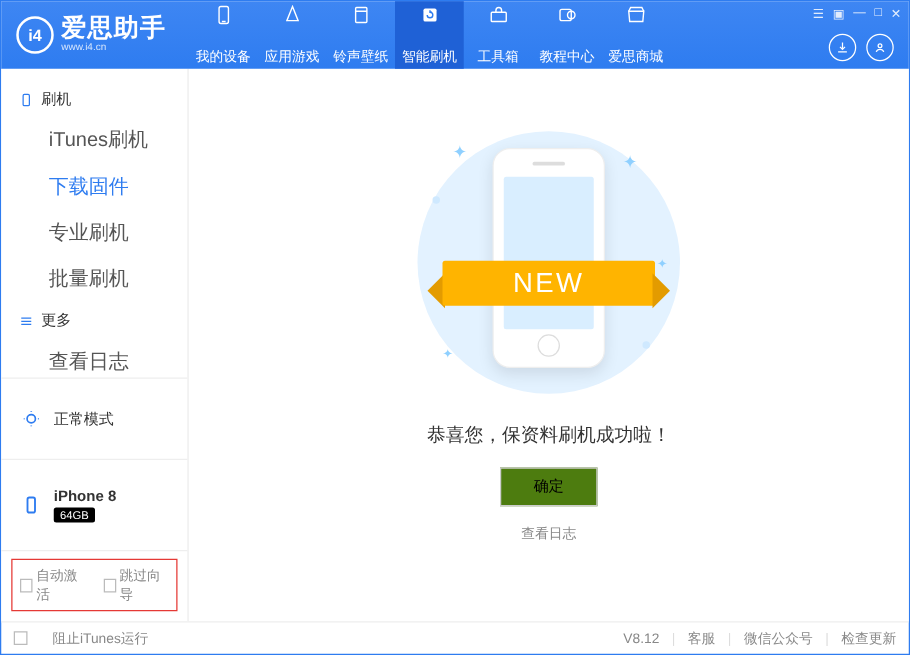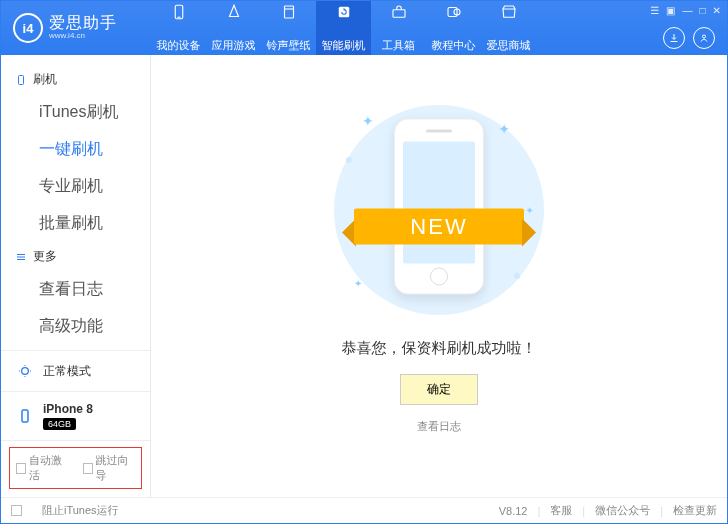--- a/index.html
+++ b/index.html
@@ -7,21 +7,21 @@
   body { background: #fff; font-size: 12px; color: #333; }
 
   
   .app { width: 728px; height: 524px; display: flex; flex-direction: column; border: 1px solid #2e7cf0; }
 
   
   .header { height: 54px; background: linear-gradient(#3e86f3, #2e7cf0); display: flex; align-items: center; color: #fff; position: relative; }
   .logo-wrap { display: flex; align-items: center; padding-left: 12px; width: 150px; }
   .logo-circle { width: 30px; height: 30px; border-radius: 50%; border: 2px solid #fff; display: flex; align-items: center; justify-content: center; font-size: 13px; font-weight: 700; margin-right: 6px; }
   .logo-text { display: flex; flex-direction: column; line-height: 1.05; }
-  .logo-title { font-size: 16px; font-weight: 400; letter-spacing: 1px; }
+  .logo-title { font-size: 20px; font-weight: 700; letter-spacing: 1px; }
   .logo-sub { font-size: 8px; opacity: .8; }
 
   .nav { display: flex; align-items: stretch; height: 54px; }
   .nav-item { width: 55px; display: flex; flex-direction: column; align-items: center; justify-content: center; gap: 17px; font-size: 11px; }
   .nav-item svg { width: 18px; height: 18px; fill: none; stroke: #fff; stroke-width: 1.5; }
   .nav-item.active { background: #1f61d6; }
 
   .win-controls { position: absolute; right: 6px; top: 4px; display: flex; gap: 7px; opacity: .85; }
   .win-controls span { font-size: 10px; cursor: pointer; }
   .header-right { position: absolute; right: 12px; bottom: 6px; display: flex; gap: 8px; }
@@ -29,21 +29,21 @@
 
   
   .body { flex: 1; display: flex; min-height: 0; }
   .sidebar { width: 150px; background: #fff; border-right: 1px solid #e9e9e9; display: flex; flex-direction: column; }
   .side-scroll { flex: 1; overflow: hidden; padding-top: 10px; }
   .side-group-title { display: flex; align-items: center; gap: 6px; padding: 6px 14px; font-size: 12px; color: #333; }
   .side-group-title svg { width: 12px; height: 12px; stroke: #2e7cf0; fill: none; stroke-width: 2; }
   .side-sub { padding: 8px 14px 8px 38px; font-size: 16px; color: #555; cursor: pointer; }
   .side-sub.active { color: #2e7cf0; }
 
-  .mode-block, .device-block { border-top: 1px solid #eee; padding: 10px 14px; display: flex; align-items: center; gap: 8px; font-size: 12px; }
+  .mode-block, .device-block { border-top: 1px solid #eee; padding: 22px 14px; display: flex; align-items: center; gap: 8px; font-size: 12px; }
   .mode-block .ring, .device-block .ring { width: 20px; height: 20px; border-radius: 50%; display: flex; align-items: center; justify-content: center; }
   .mode-block .ring svg { width: 16px; height: 16px; }
   .device-block { flex-direction: row; }
   .device-text { display: flex; flex-direction: column; gap: 2px; }
   .badge { display: inline-block; background: #000000; color: #fff; font-size: 9px; border-radius: 2px; padding: 1px 5px; width: fit-content; }
 
   .side-options { border-top: 1px solid #eee; padding: 6px 8px 8px; }
   .red-box { border: 1.5px solid #e53935; padding: 5px 6px; display: flex; gap: 14px; }
   .checkbox { display: flex; align-items: center; gap: 3px; font-size: 11px; color: #888; }
   .cb { width: 11px; height: 11px; border: 1px solid #bbb; display: inline-block; }
@@ -64,21 +64,21 @@
   .spark { position: absolute; color: #8fd0ff; font-size: 14px; }
   .spark.s1 { top: 18px; left: 38px; }
   .spark.s2 { top: 26px; right: 44px; }
   .spark.s3 { bottom: 36px; left: 30px; font-size: 10px; }
   .spark.s4 { top: 110px; right: 20px; font-size: 10px; }
   .dot { position: absolute; width: 6px; height: 6px; border-radius: 50%; background: #cfe9ff; }
   .dot.d1 { top: 62px; left: 22px; }
   .dot.d2 { bottom: 46px; right: 34px; }
 
   .msg { margin-top: 14px; font-size: 15px; color: #333; }
-  .ok-btn { margin-top: 16px; border: 1px solid #ccc; background: #fef9c3; padding: 6px 26px; font-size: 12px; cursor: pointer; }
+  .ok-btn { margin-top: 16px; border: 1px solid #ccc; background: #4d7c0f; padding: 6px 26px; font-size: 12px; cursor: pointer; }
   .log-link { margin-top: 14px; font-size: 11px; color: #888; cursor: pointer; }
 
   
   .footer { height: 26px; border-top: 1px solid #eee; display: flex; align-items: center; font-size: 11px; color: #888; padding: 0 10px; }
   .footer .sep { margin: 0 10px; color: #ddd; }
   .footer-left { display: flex; align-items: center; gap: 20px; }
   .footer-right { margin-left: auto; display: flex; align-items: center; }
 </style>
 </head>
 <body>
@@ -171,21 +171,21 @@
   <div class="body">
     <div class="sidebar">
       <div class="side-scroll">
         <div class="side-group-title">
           <svg viewBox="0 0 24 24">
               <rect x="7" y="3" width="10" height="18" rx="2"></rect>
             </svg>
           <span>刷机</span>
         </div>
         <div class="side-sub">iTunes刷机</div>
-        <div class="side-sub active">一键刷机</div>
+        <div class="side-sub active">下载固件</div>
         <div class="side-sub">专业刷机</div>
         <div class="side-sub">批量刷机</div>
 
         <div class="side-group-title">
           <svg viewBox="0 0 24 24">
               <line x1="4" y1="7" x2="20" y2="7"></line>
               <line x1="4" y1="12" x2="20" y2="12"></line>
               <line x1="4" y1="17" x2="20" y2="17"></line>
             </svg>
           <span>更多</span>

